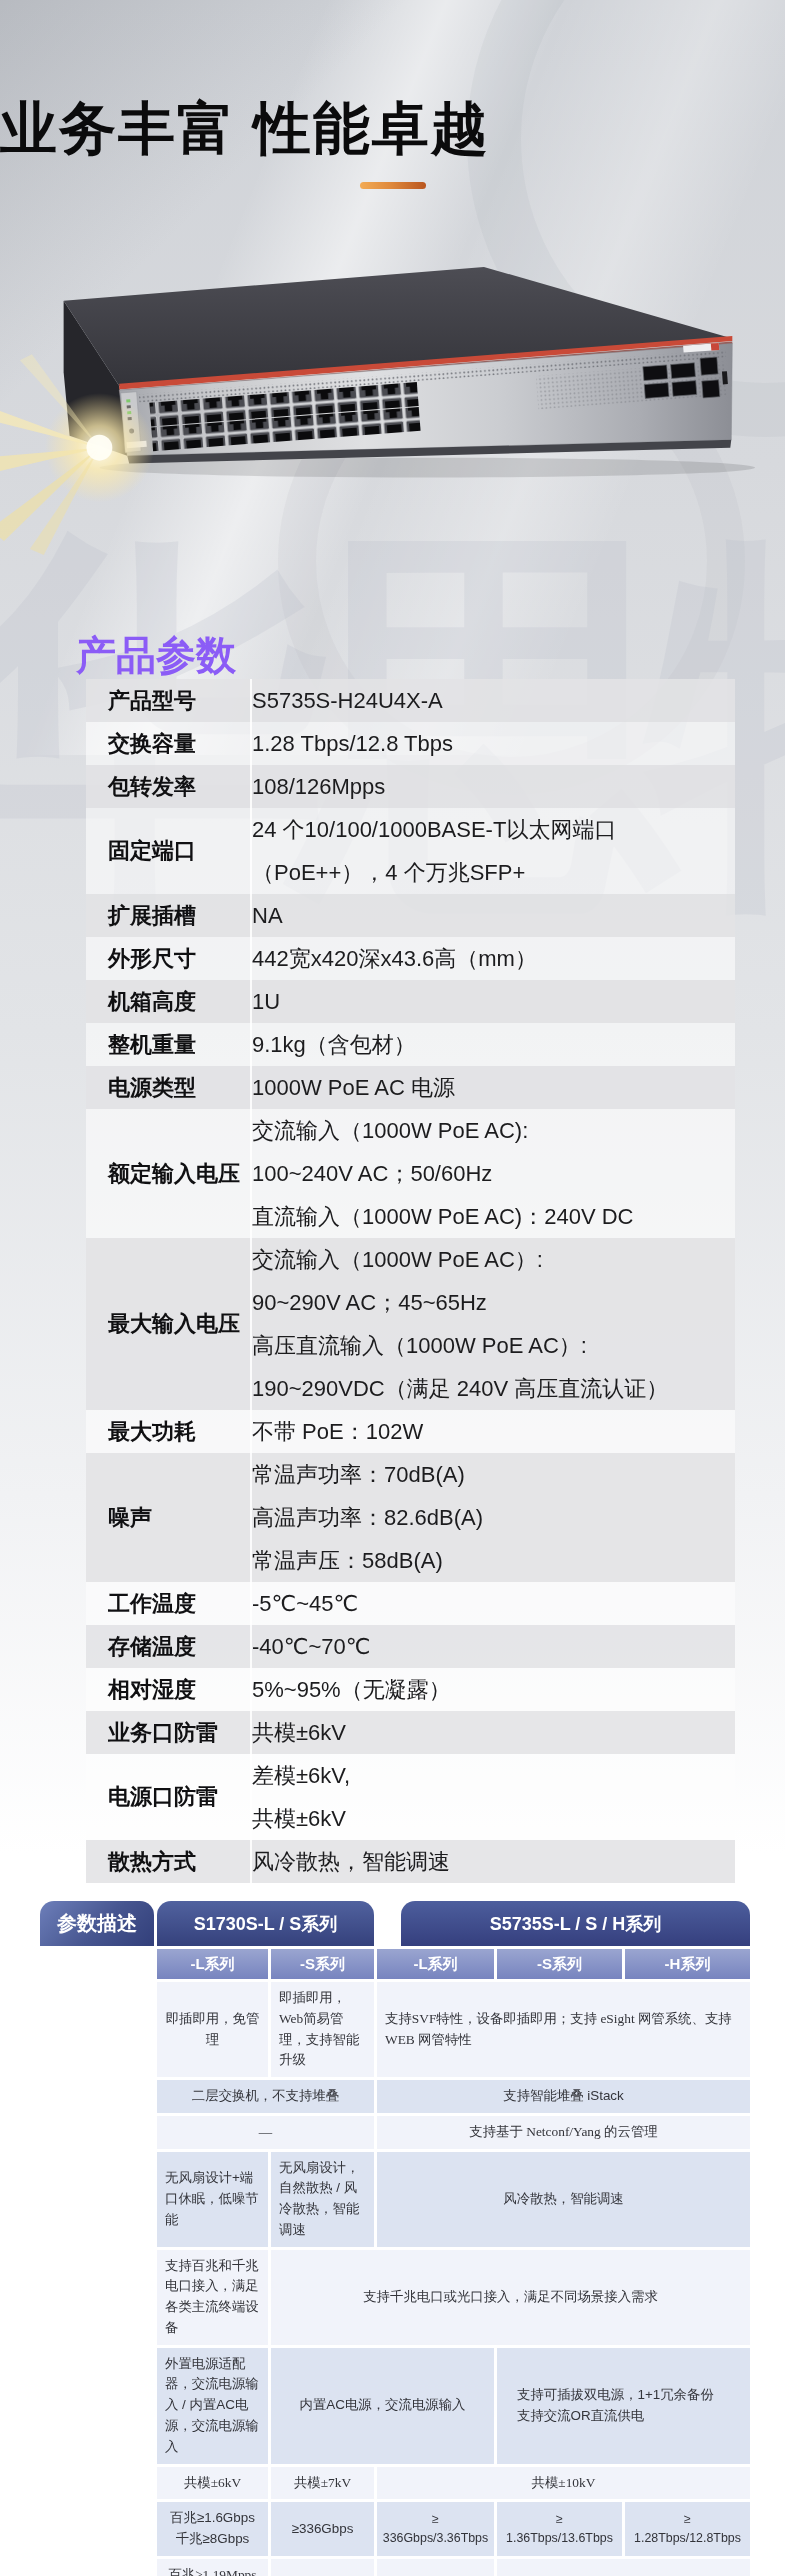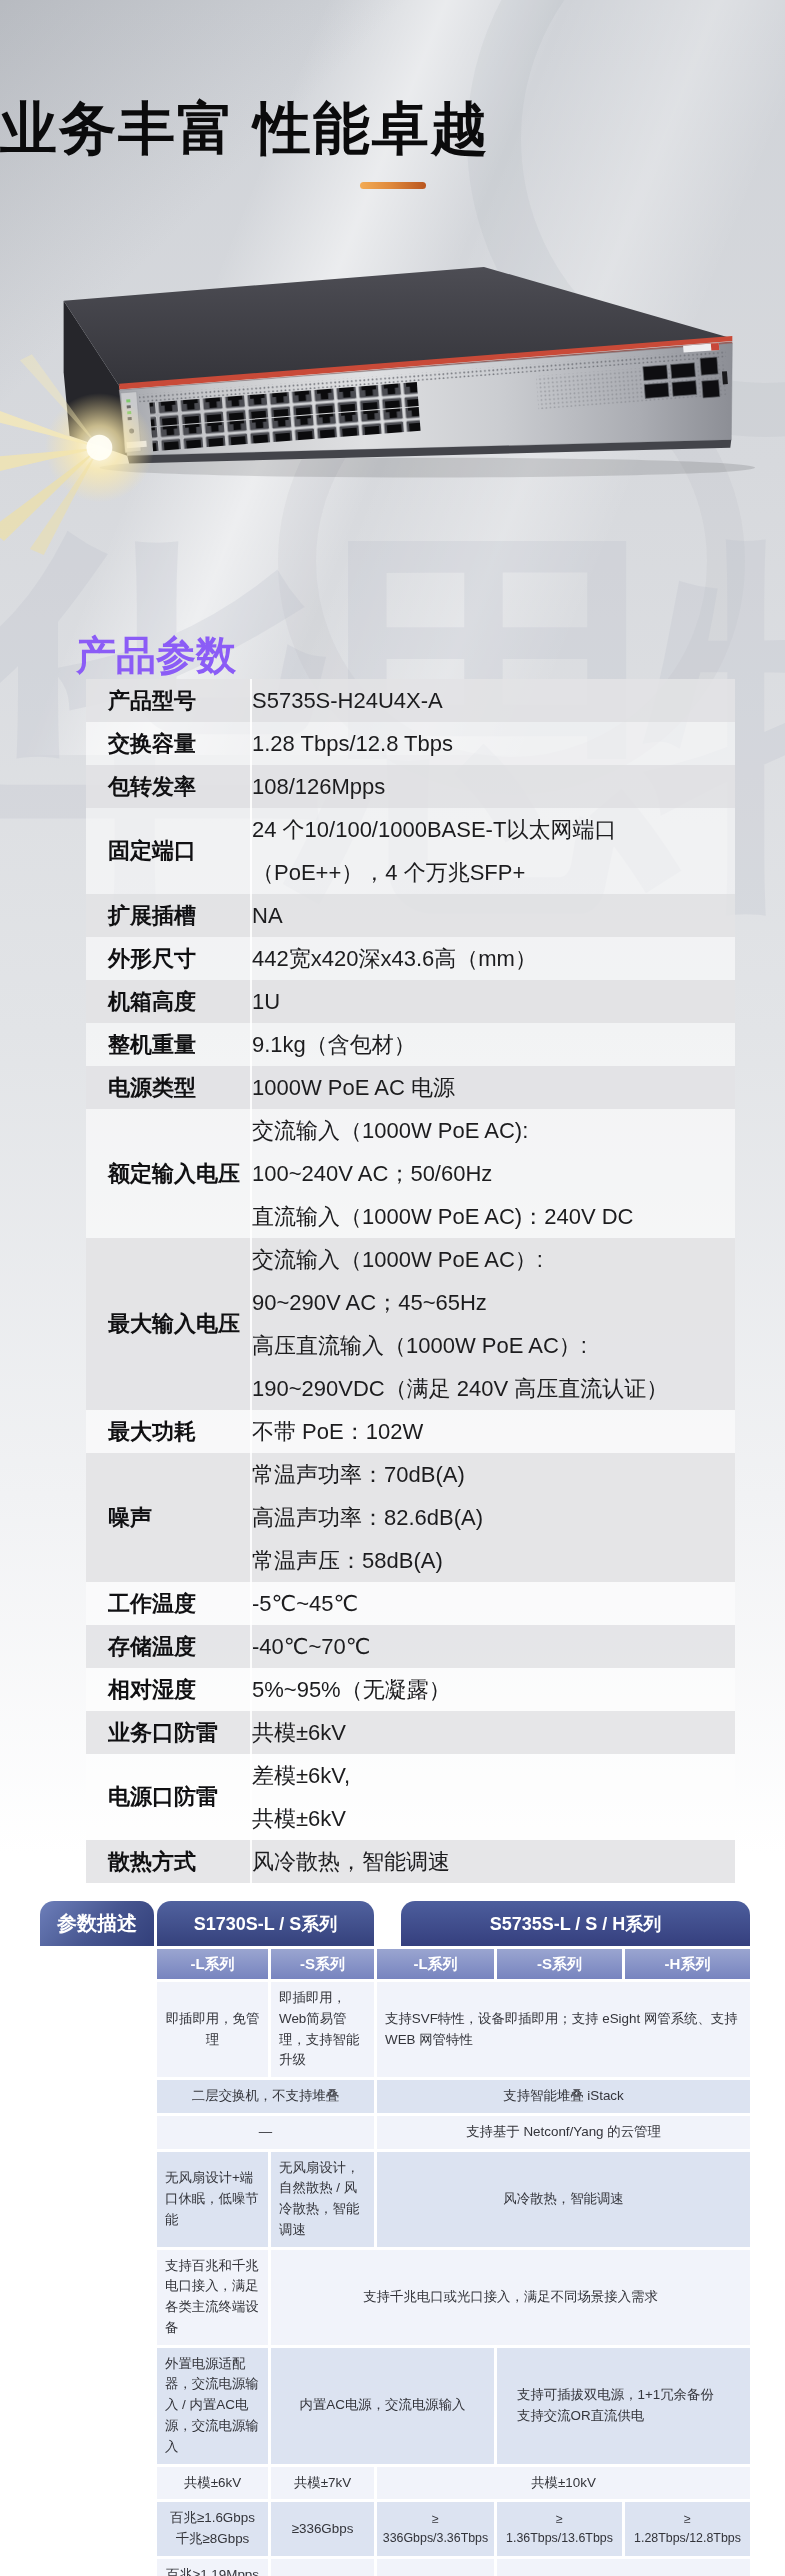--- a/index.html
+++ b/index.html
@@ -51,21 +51,21 @@
   .tab-corner { grid-column:1; grid-row:1; background:linear-gradient(135deg,#6d7fba 0%,#46558f 55%,#323f7a 100%); font-size:20px; }
   .tab-1730 { grid-column:2 / span 2; grid-row:1; background:linear-gradient(180deg,#51629f 0%,#35417c 100%); }
   .tab-5735 { grid-column:4 / span 3; grid-row:1; background:linear-gradient(180deg,#4d5e9d 0%,#353f7e 100%);margin-left:24px; }
   .sub { display:flex; align-items:center; justify-content:center; grid-row:2; color:#fff; font-weight:bold; font-size:15px;
     background:linear-gradient(180deg,#9aa5d0 0%,#7784bf 100%); }
   .sub-label { background:transparent; }
   .rlabel { display:flex; align-items:center; justify-content:center; color:#fff; font-weight:bold;
     font-size:16px; background:transparent; text-align:center; padding:4px; }
   .cell { display:flex; align-items:center; justify-content:center; text-align:center;
     padding:6px 8px; line-height:1.55; white-space:pre-line; }
-  .cell.lt { background:#f1f3fa; }
+  .cell.lt { background:#f1f3fa;font-family:Liberation Serif, serif; }
   .cell.dk { background:#dce3f1; }
   .cell.tl { text-align:left; justify-content:flex-start; }
   .cell.sm { font-size:12.4px; }
   .mh68{min-height:68px} .mh28{min-height:28px} .mh54{min-height:54px} .mh66{min-height:66px}
   .mh86{min-height:85px} .mh48{min-height:48px} .mh40{min-height:40px}
 </style>
 </head>
 <body>
 
 <div class="sheen"></div>

